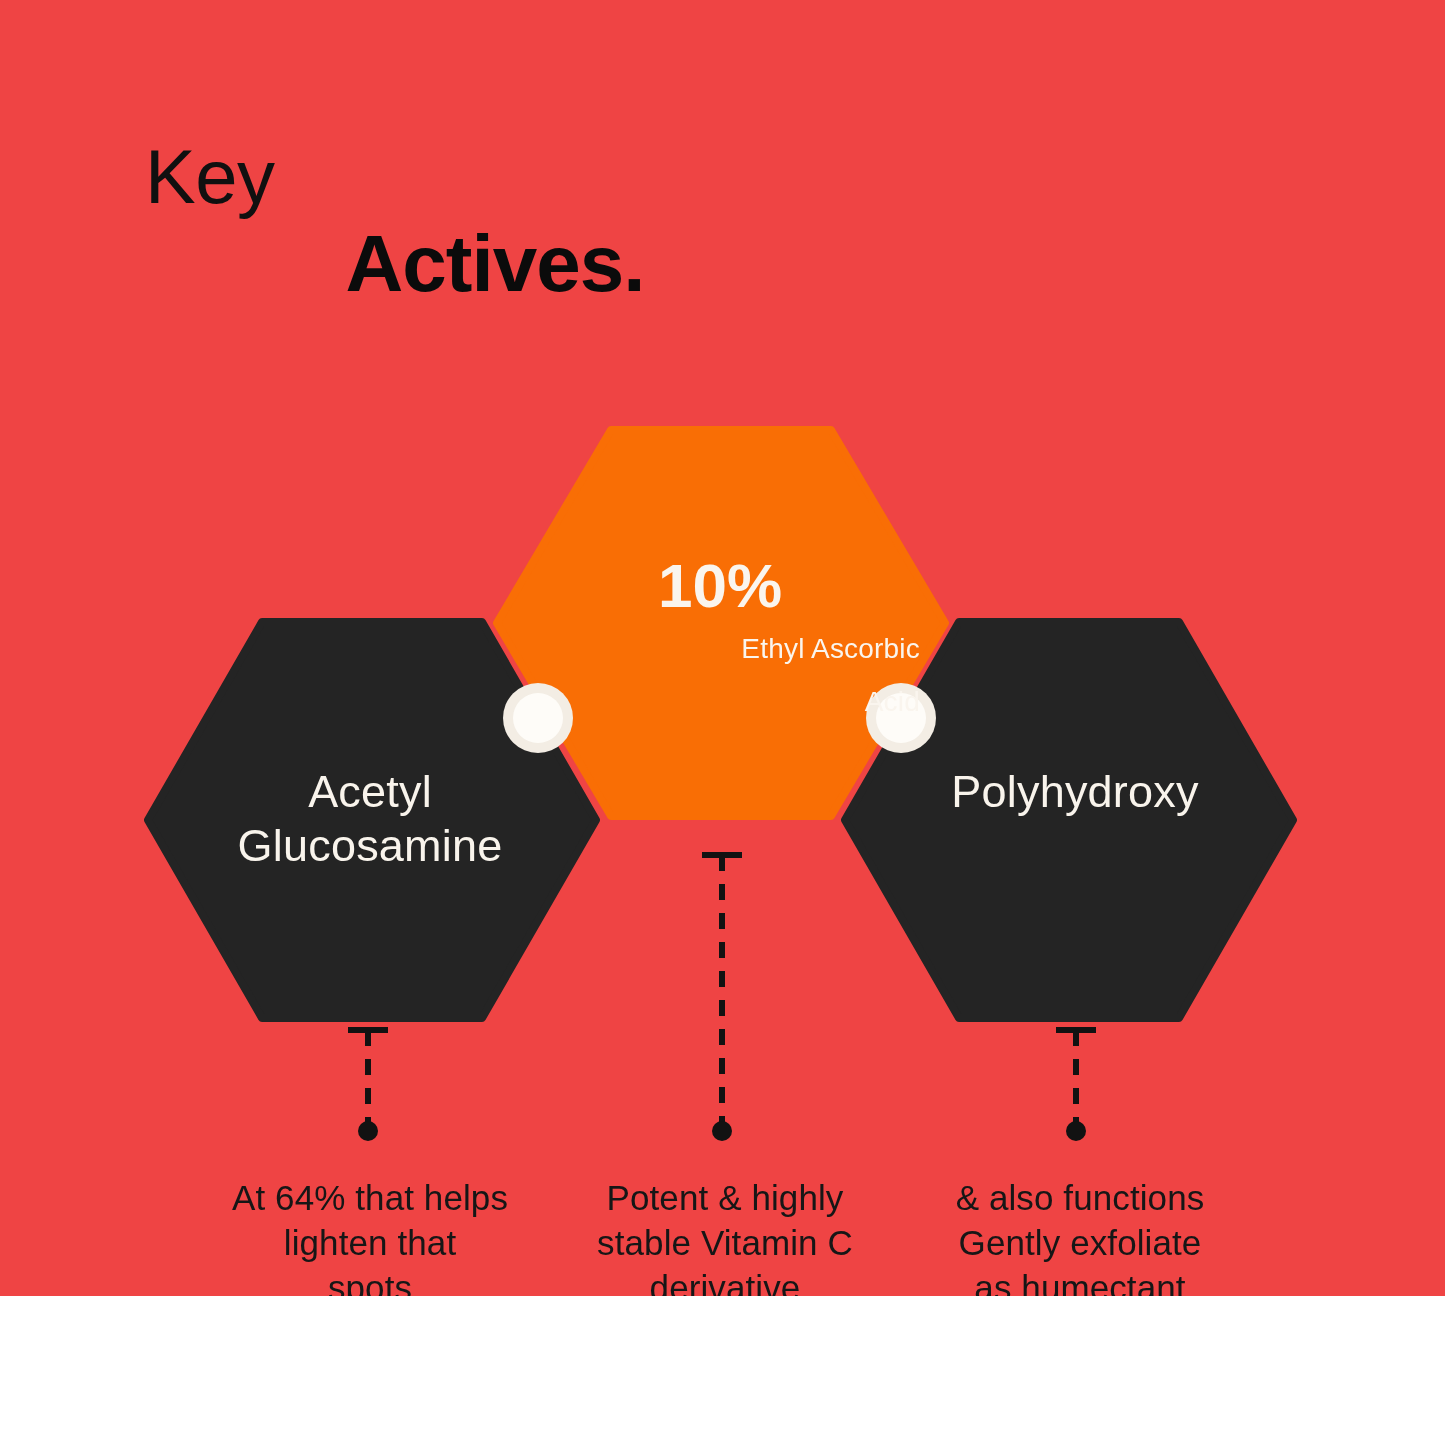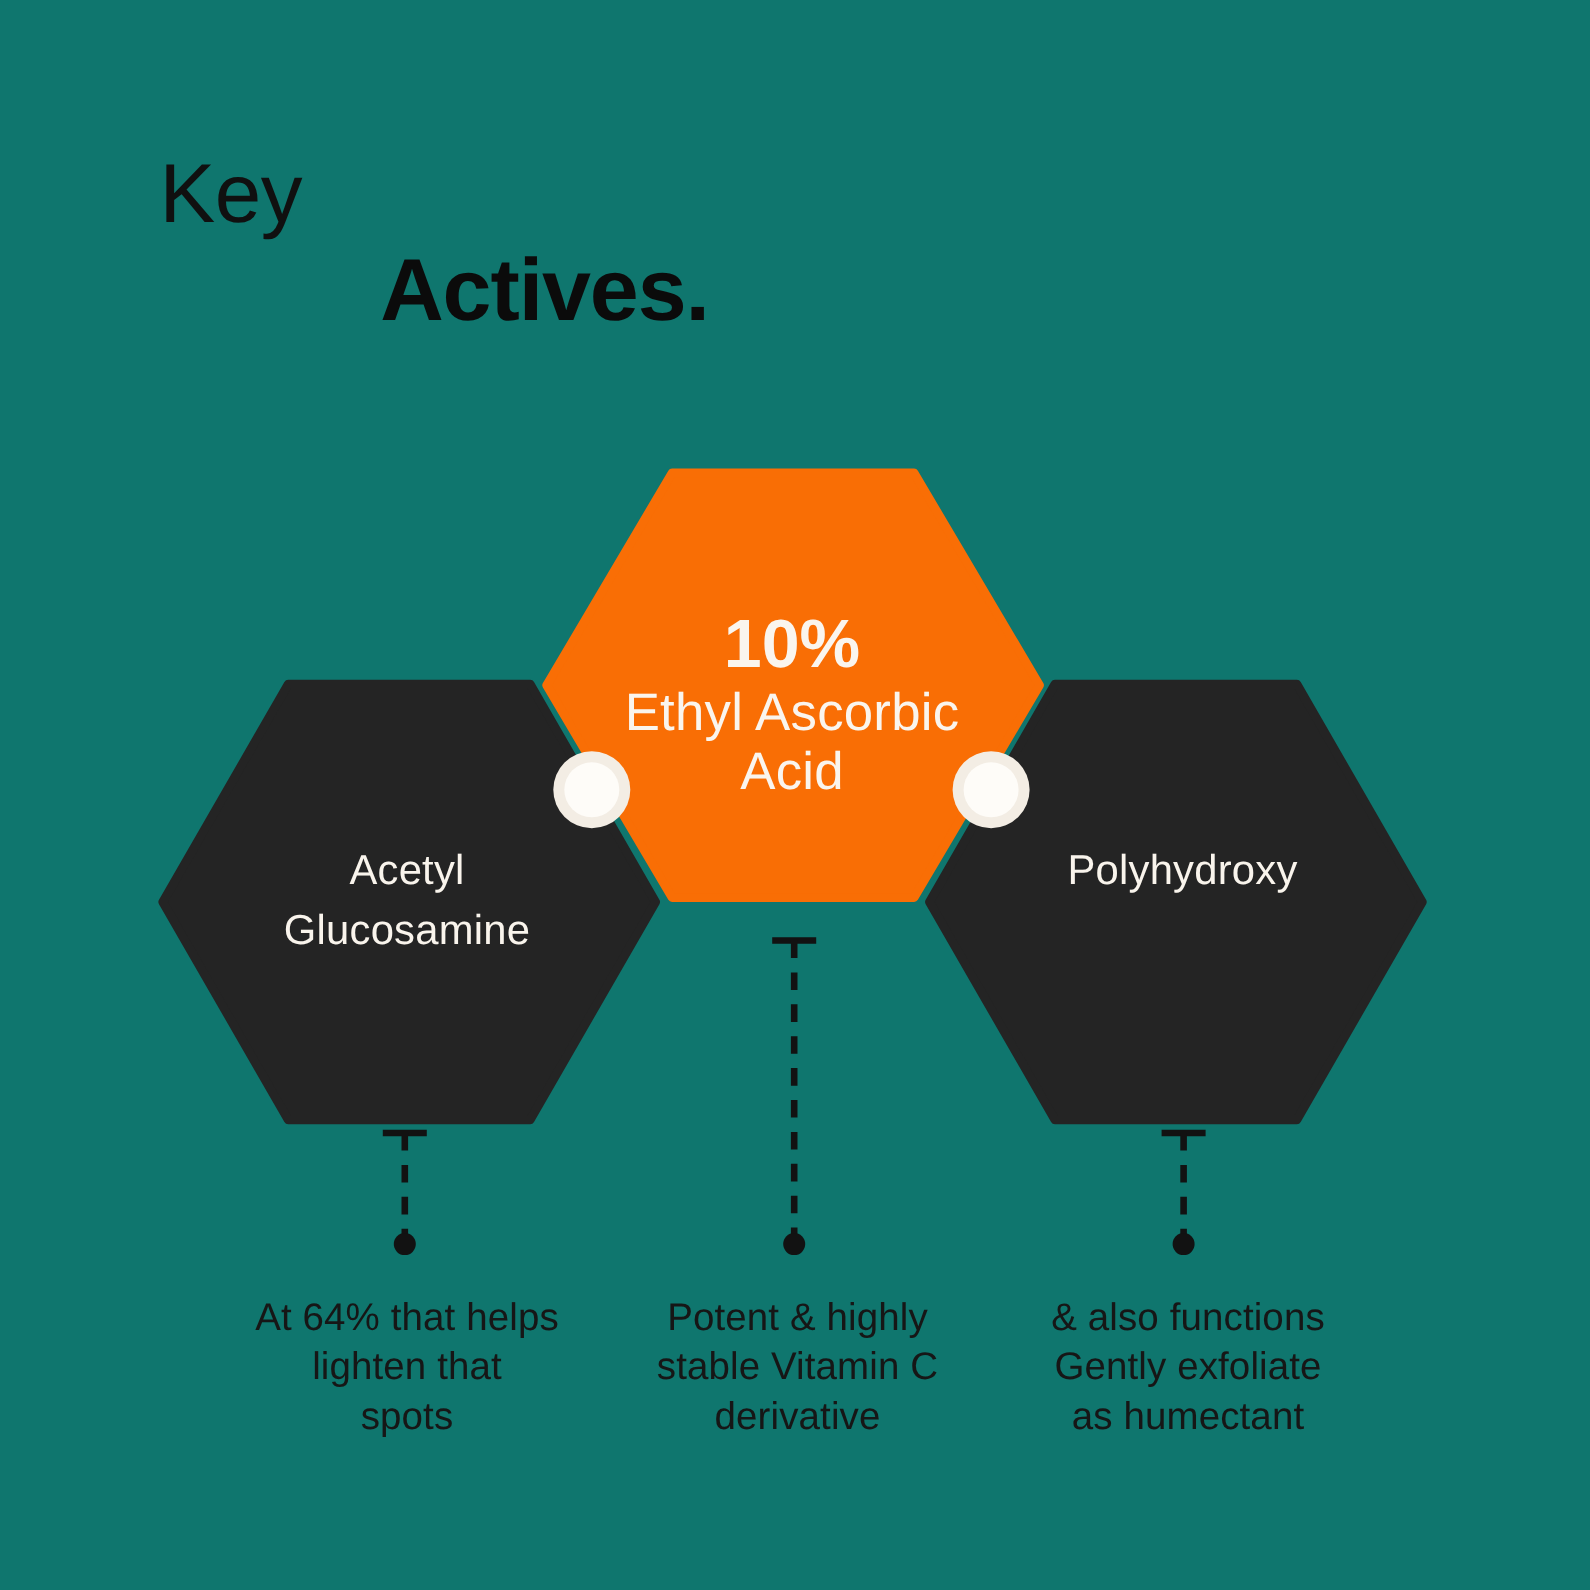--- a/index.html
+++ b/index.html
@@ -6,22 +6,22 @@
     margin: 0;
     padding: 0;
     background: #ffffff;
   }
   body {
     font-family: "Liberation Sans", sans-serif;
   }
   #page {
     position: relative;
     width: 1445px;
-    height: 1445px;
-    background: #0f766e;
+    height: 1296px;
+    background: #ef4444;
     overflow: hidden;
   }
 
   
   .title-block {
     position: absolute;
     left: 145px;
     top: 138px;
     width: 700px;
   }
@@ -66,21 +66,21 @@
   
   .hex-label {
     position: absolute;
     text-align: center;
     color: #f9f4ec;
     pointer-events: none;
   }
   .hex-label-side {
     width: 420px;
     font-weight: 400;
-    font-size: 38px;
+    font-size: 45px;
     line-height: 54px;
     letter-spacing: 0.2px;
   }
   .hex-label-left  { left: 160px; top: 765px; }
   .hex-label-right { left: 865px; top: 765px; }
 
   .hex-label-center {
     left: 520px;
     top: 516px;
     width: 400px;
@@ -90,25 +90,26 @@
     font-weight: 700;
     font-size: 62px;
     line-height: 68px;
     letter-spacing: 0px;
     color: #faf5ee;
     margin-top: 36px;
   }
   .hex-center-name {
     display: block;
     font-weight: 400;
-    font-size: 48px;
+    font-size: 28px;
     line-height: 49px;
     letter-spacing: 0.2px;
     color: #faf5ee;
     margin-top: 4px;
+    text-align: right;
   }
 
   
   .caption {
     position: absolute;
     width: 330px;
     text-align: center;
     font-weight: 400;
     font-size: 35px;
     line-height: 45px;

